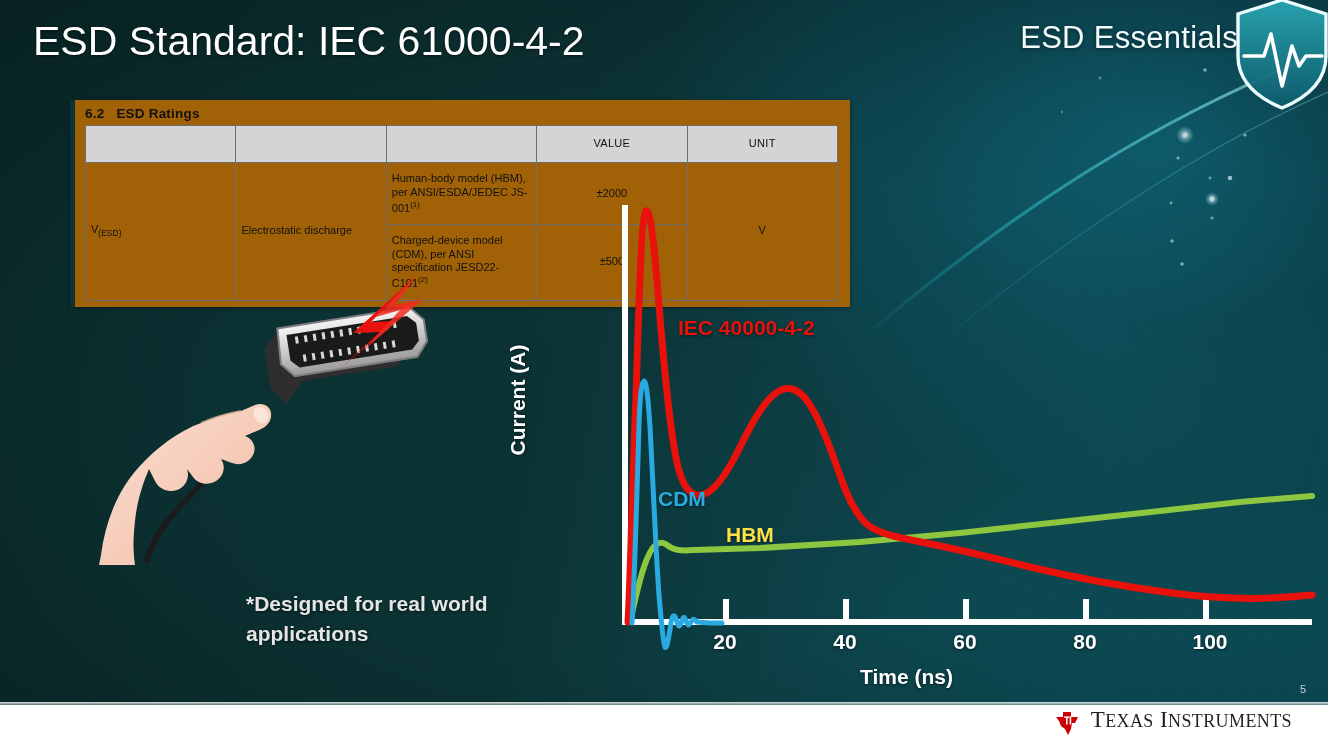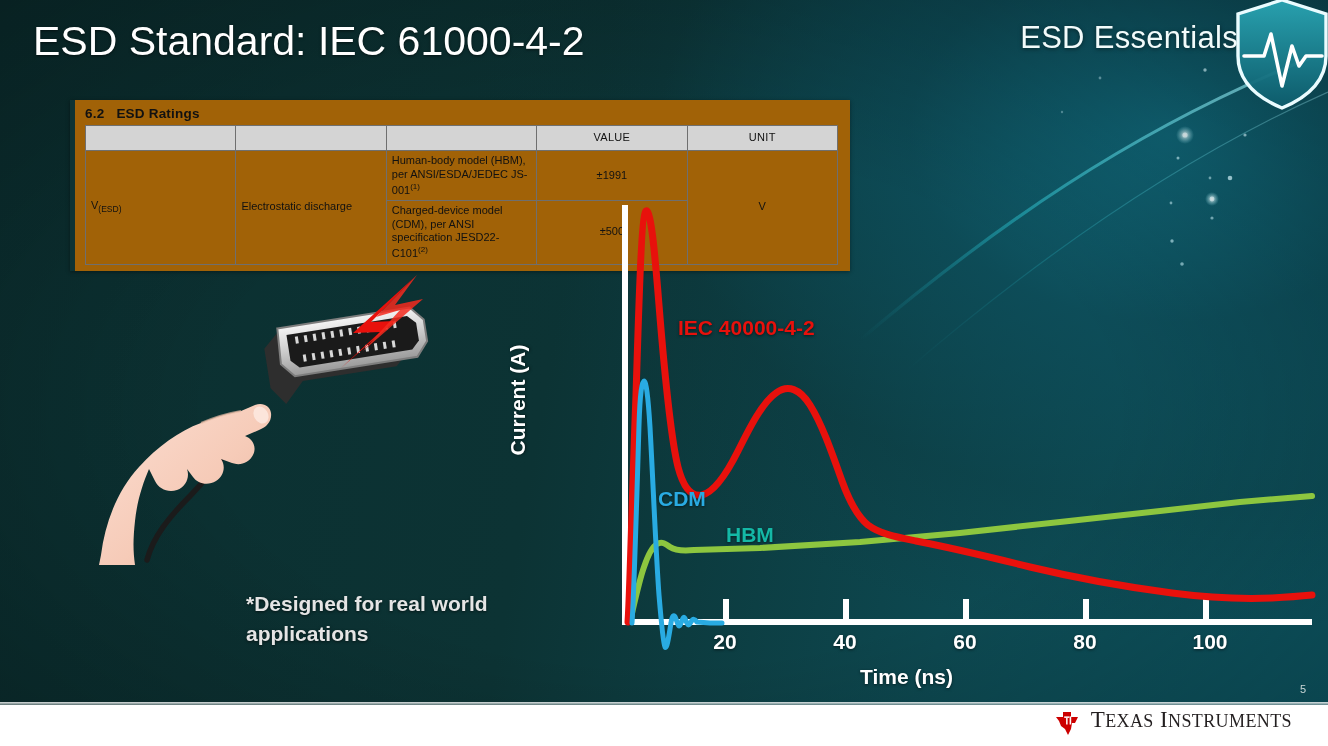--- a/index.html
+++ b/index.html
@@ -100,21 +100,21 @@
   table.ds {
     border-collapse: collapse;
     margin: 0 8px 0 10px;
     width: 753px;
     table-layout: fixed;
   }
   table.ds td, table.ds th {
     border: 1px solid #6f6f6f;
     font-size: 11px;
     color: #111;
-    padding: 3px 5px;
+    padding: 9px 5px;
     vertical-align: middle;
     font-weight: normal;
     line-height: 1.25;
   }
   table.ds thead td { background: #d4d4d4; height: 18px; }
   th.colhead {
     background: #d4d4d4;
     text-align: center;
     font-weight: bold;
     font-size: 11.5px;
@@ -165,21 +165,21 @@
     height: 500px;
   }
   .chart-lbl {
     position: absolute;
     font-weight: bold;
     text-shadow: 0 1px 3px rgba(0,0,0,0.55);
     white-space: nowrap;
   }
   .lbl-iec { left: 678px; top: 316px; font-size: 21px; color: #e8110c; }
   .lbl-cdm { left: 658px; top: 487px; font-size: 21px; color: #29abe2; }
-  .lbl-hbm { left: 726px; top: 523px; font-size: 21px; color: #14b8a6; }
+  .lbl-hbm { left: 726px; top: 523px; font-size: 21px; color: #fde047; }
   .lbl-ylab {
     position: absolute;
     left: 556px; top: 370px;
     width: 160px;
     font-size: 21px;
     font-weight: bold;
     color: #ffffff;
     transform: rotate(-90deg);
     transform-origin: 30px 80px;
     text-align: center;
@@ -300,21 +300,21 @@
           <td></td>
           <th class="colhead">VALUE</th>
           <th class="colhead">UNIT</th>
         </tr>
       </thead>
       <tbody>
         <tr>
           <td class="sym" rowspan="2"><span>V</span><sub class="s">(ESD)</sub></td>
           <td class="param" rowspan="2">Electrostatic discharge</td>
           <td class="desc"><span>Human-body model (HBM), per ANSI/ESDA/JEDEC JS-001</span><sup class="s">(1)</sup></td>
-          <td class="val">±1991</td>
+          <td class="val">±2000</td>
           <td class="unit" rowspan="2">V</td>
         </tr>
         <tr>
           <td class="desc"><span>Charged-device model (CDM), per ANSI specification JESD22-C101</span><sup class="s">(2)</sup></td>
           <td class="val">±500</td>
         </tr>
       </tbody>
     </table>
   </div>
 

